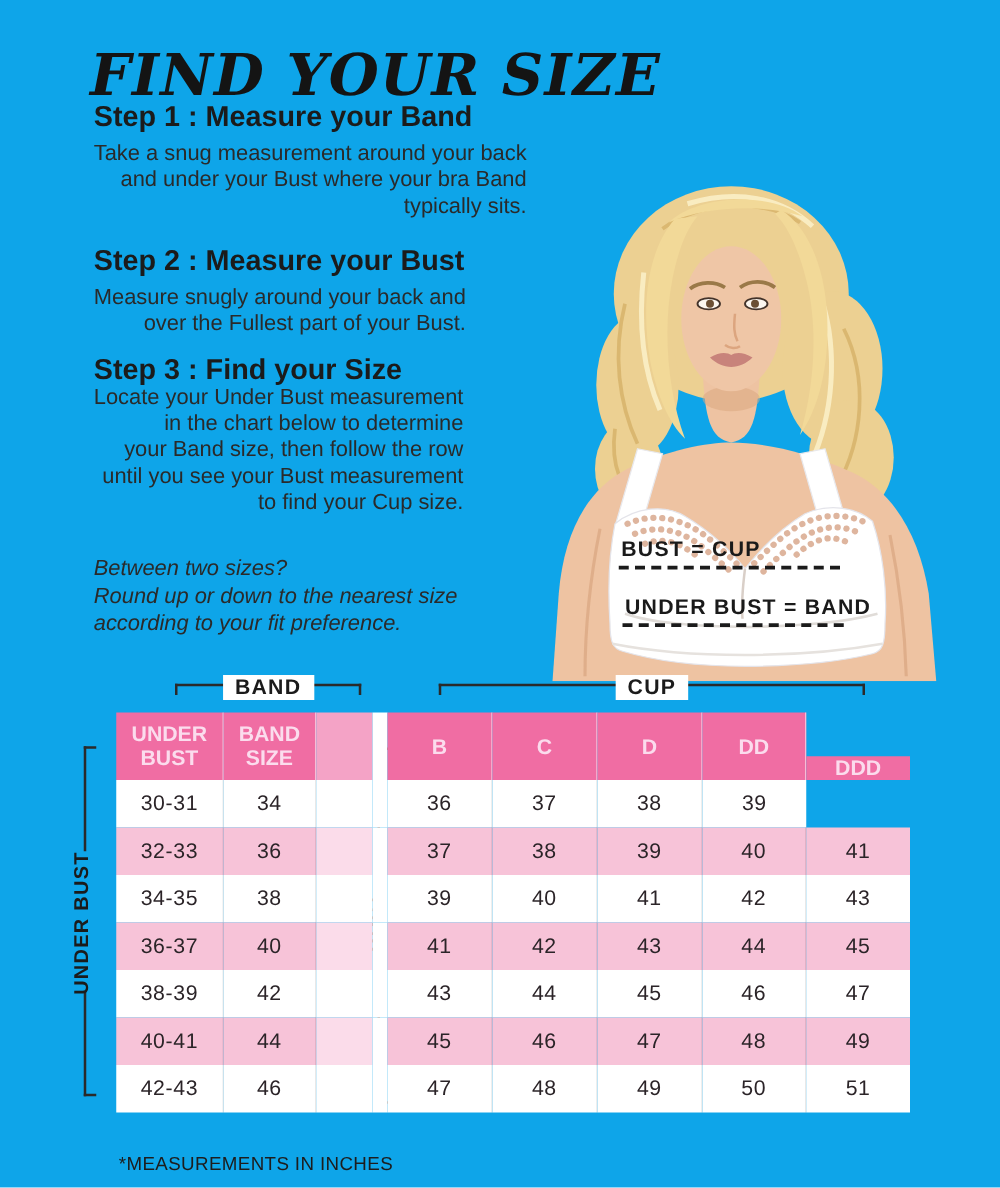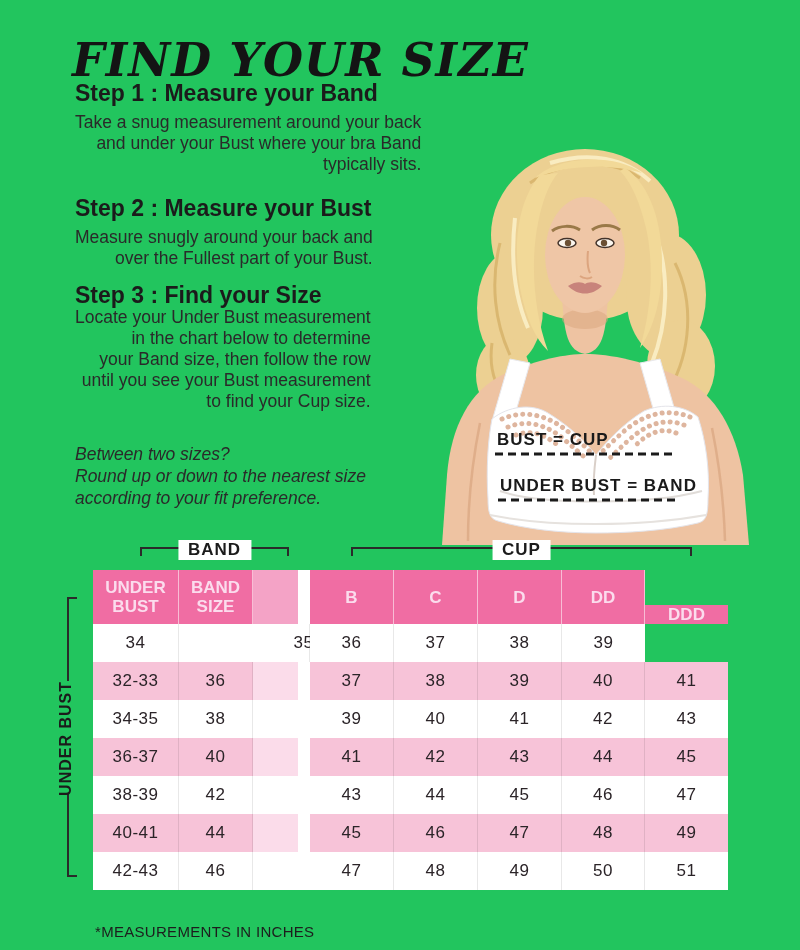--- a/index.html
+++ b/index.html
@@ -1,16 +1,16 @@
 <!DOCTYPE html>
 <html><head>
 <meta charset="utf-8">
 <style>
   html,body{margin:0;padding:0;background:#fff;}
-  .page{position:relative;width:800px;height:950px;background:#22c55e;overflow:hidden;
+  .page{position:relative;width:800px;height:950px;background:#0ea5e9;overflow:hidden;
         font-family:"Liberation Sans",sans-serif;color:#231f20;}
   .title{position:absolute;left:72px;top:2px;font-family:"DejaVu Serif",serif;
          font-style:italic;font-size:46px;letter-spacing:1px;color:#141414;white-space:nowrap;}
   .step-h{position:absolute;font-size:23px;font-weight:bold;color:#1b1b1b;white-space:nowrap;}
   .step-p{position:absolute;font-size:17.5px;line-height:21px;color:#2a2a2a;text-align:right;}
   .step-p span{display:block;white-space:nowrap;}
   .fit-note{position:absolute;left:75px;top:443px;font-style:italic;font-size:17.5px;line-height:22px;color:#2a2a2a;}
   .fit-note span{display:block;white-space:nowrap;}
 
   .figure{position:absolute;left:440px;top:123px;width:360px;height:422px;}
@@ -188,24 +188,24 @@
       <div class="hsp"></div>
       <div class="hgt"></div>
       <div class="hcell">B</div>
       <div class="hcell">C</div>
       <div class="hcell">D</div>
       <div class="hcell">DD</div>
       <div class="hcell last">DDD</div>
     </div>
     <div>
         <div class="trow white">
+          <div class="tcell cub">30-31</div>
           <div class="tcell cbs">34</div>
           <div class="tcell csp"></div>
           <div class="tcell cgt"></div>
-          <div class="tcell ccup">35</div>
           <div class="tcell ccup">36</div>
           <div class="tcell ccup">37</div>
           <div class="tcell ccup">38</div>
           <div class="tcell ccup last">39</div>
         </div>
         <div class="trow pink">
           <div class="tcell cub">32-33</div>
           <div class="tcell cbs">36</div>
           <div class="tcell csp"></div>
           <div class="tcell cgt"></div>

